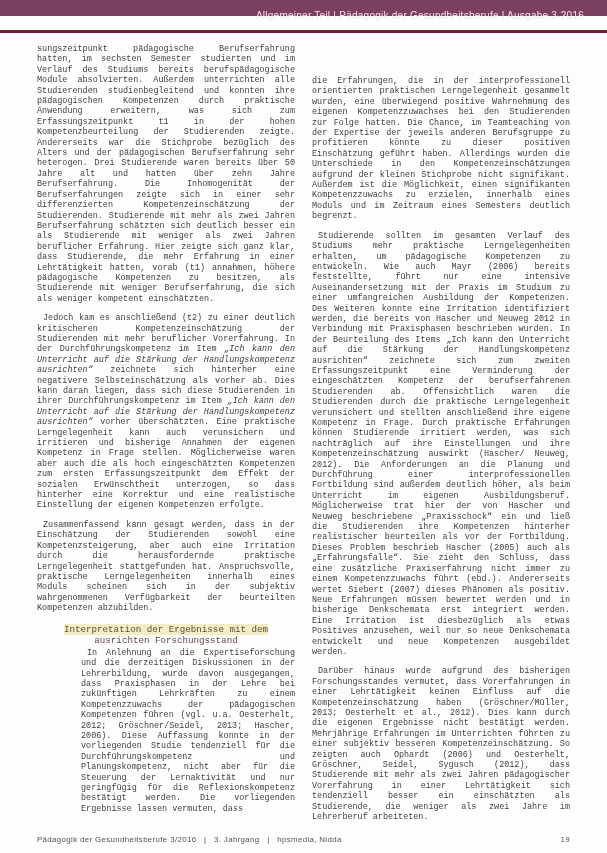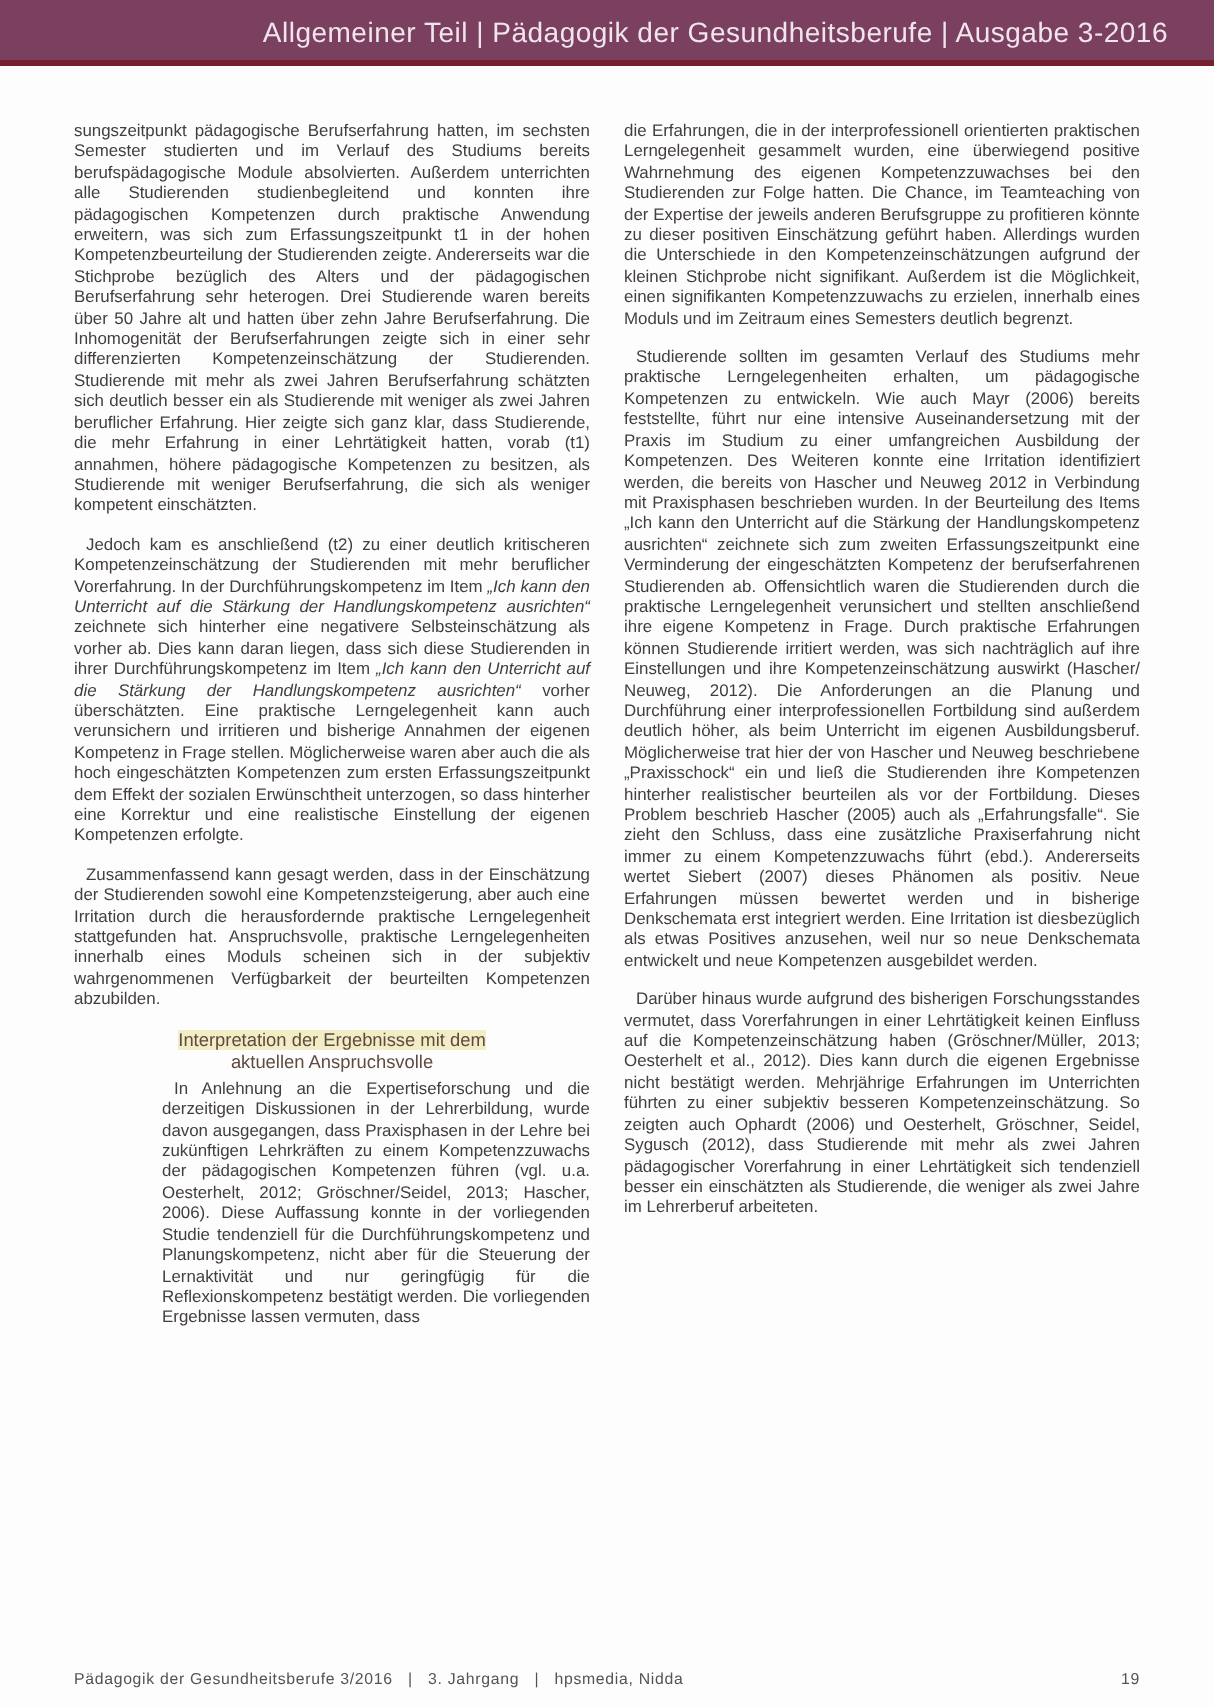--- a/index.html
+++ b/index.html
@@ -11,47 +11,48 @@
     width: 607px;
     height: 853px;
     margin: 0 auto;
     background: #fefdfd;
     overflow: hidden;
   }
 
   .header-bar {
     position: absolute;
     top: 0; left: 0; right: 0;
-    height: 30px;
+    height: 16px;
     background: var(--header-bar, #7b4060);
     color: var(--header-text, #f0e5ec);
-    font-size: 14px;
+    font-size: 10px;
     letter-spacing: 0.25px;
     line-height: 32px;
     text-align: right;
     padding-right: 23px;
   }
   .header-rule {
     position: absolute;
     top: 30px; left: 0; right: 0;
     height: 3px;
     background: var(--header-rule, #75202f);
   }
 
   .column {
     position: absolute;
-    top: 60px;
+    top: 44px;
     width: 258px;
     color: var(--body-text, #423d40);
     font-size: 8.45px;
     line-height: 10.4px;
     text-align: justify;
+    font-family: Liberation Mono, monospace;
   }
   .column.left  { left: 37px; }
-  .column.right { left: 312px; }
+  .column.right { left: 312px; margin-top: 32px; }
 
   .para { margin: 0; }
   .para + .para { margin-top: 9px; }
   .subhead + .para { margin-top: 1px; margin-left: 44px; }
   .para.indent { text-indent: 6px; }
   .para em { font-style: italic; }
 
   .subhead {
     margin-top: 10px;
     font-size: 9.2px;
@@ -81,21 +82,21 @@
 
   <div class="header-bar">
     <span>Allgemeiner Teil | Pädagogik der Gesundheitsberufe | Ausgabe 3-2016</span>
   </div>
   <div class="header-rule"></div>
 
   <div class="column left">
       <p class="para"><span>sungszeitpunkt pädagogische Berufserfahrung hatten, im sechsten Semester studierten und im Verlauf des Studiums bereits berufspädagogische Module absolvierten. Außerdem unterrichten alle Studierenden studienbegleitend und konnten ihre pädagogischen Kompetenzen durch praktische Anwendung erweitern, was sich zum Erfassungszeitpunkt t1 in der hohen Kompetenzbeurteilung der Studierenden zeigte. Andererseits war die Stichprobe bezüglich des Alters und der pädagogischen Berufserfahrung sehr heterogen. Drei Studierende waren bereits über 50 Jahre alt und hatten über zehn Jahre Berufserfahrung. Die Inhomogenität der Berufserfahrungen zeigte sich in einer sehr differenzierten Kompetenzeinschätzung der Studierenden. Studierende mit mehr als zwei Jahren Berufserfahrung schätzten sich deutlich besser ein als Studierende mit weniger als zwei Jahren beruflicher Erfahrung. Hier zeigte sich ganz klar, dass Studierende, die mehr Erfahrung in einer Lehrtätigkeit hatten, vorab (t1) annahmen, höhere pädagogische Kompetenzen zu besitzen, als Studierende mit weniger Berufserfahrung, die sich als weniger kompetent einschätzten.</span></p>
       <p class="para indent"><span>Jedoch kam es anschließend (t2) zu einer deutlich kritischeren Kompetenzeinschätzung der Studierenden mit mehr beruflicher Vorerfahrung. In der Durchführungskompetenz im Item </span><em>„Ich kann den Unterricht auf die Stärkung der Handlungskompetenz ausrichten“</em><span> zeichnete sich hinterher eine negativere Selbsteinschätzung als vorher ab. Dies kann daran liegen, dass sich diese Studierenden in ihrer Durchführungskompetenz im Item </span><em>„Ich kann den Unterricht auf die Stärkung der Handlungskompetenz ausrichten“</em><span> vorher überschätzten. Eine praktische Lerngelegenheit kann auch verunsichern und irritieren und bisherige Annahmen der eigenen Kompetenz in Frage stellen. Möglicherweise waren aber auch die als hoch eingeschätzten Kompetenzen zum ersten Erfassungszeitpunkt dem Effekt der sozialen Erwünschtheit unterzogen, so dass hinterher eine Korrektur und eine realistische Einstellung der eigenen Kompetenzen erfolgte.</span></p>
       <p class="para indent"><span>Zusammenfassend kann gesagt werden, dass in der Einschätzung der Studierenden sowohl eine Kompetenzsteigerung, aber auch eine Irritation durch die herausfordernde praktische Lerngelegenheit stattgefunden hat. Anspruchsvolle, praktische Lerngelegenheiten innerhalb eines Moduls scheinen sich in der subjektiv wahrgenommenen Verfügbarkeit der beurteilten Kompetenzen abzubilden.</span></p>
-      <div class="subhead"><span class="subhead-line hl">Interpretation der Ergebnisse mit dem</span><br><span class="subhead-line">aktuellen Anspruchsvolle</span></div>
+      <div class="subhead"><span class="subhead-line hl">Interpretation der Ergebnisse mit dem</span><br><span class="subhead-line">ausrichten Forschungsstand</span></div>
       <p class="para indent"><span>In Anlehnung an die Expertiseforschung und die derzeitigen Diskussionen in der Lehrerbildung, wurde davon ausgegangen, dass Praxisphasen in der Lehre bei zukünftigen Lehrkräften zu einem Kompetenzzuwachs der pädagogischen Kompetenzen führen (vgl. u.a. Oesterhelt, 2012; Gröschner/Seidel, 2013; Hascher, 2006). Diese Auffassung konnte in der vorliegenden Studie tendenziell für die Durchführungskompetenz und Planungskompetenz, nicht aber für die Steuerung der Lernaktivität und nur geringfügig für die Reflexionskompetenz bestätigt werden. Die vorliegenden Ergebnisse lassen vermuten, dass</span></p>
     </div>
 
   <div class="column right">
       <p class="para"><span>die Erfahrungen, die in der interprofessionell orientierten praktischen Lerngelegenheit gesammelt wurden, eine überwiegend positive Wahrnehmung des eigenen Kompetenzzuwachses bei den Studierenden zur Folge hatten. Die Chance, im Teamteaching von der Expertise der jeweils anderen Berufsgruppe zu profitieren könnte zu dieser positiven Einschätzung geführt haben. Allerdings wurden die Unterschiede in den Kompetenzeinschätzungen aufgrund der kleinen Stichprobe nicht signifikant. Außerdem ist die Möglichkeit, einen signifikanten Kompetenzzuwachs zu erzielen, innerhalb eines Moduls und im Zeitraum eines Semesters deutlich begrenzt.</span></p>
       <p class="para indent"><span>Studierende sollten im gesamten Verlauf des Studiums mehr praktische Lerngelegenheiten erhalten, um pädagogische Kompetenzen zu entwickeln. Wie auch Mayr (2006) bereits feststellte, führt nur eine intensive Auseinandersetzung mit der Praxis im Studium zu einer umfangreichen Ausbildung der Kompetenzen. Des Weiteren konnte eine Irritation identifiziert werden, die bereits von Hascher und Neuweg 2012 in Verbindung mit Praxisphasen beschrieben wurden. In der Beurteilung des Items „Ich kann den Unterricht auf die Stärkung der Handlungskompetenz ausrichten“ zeichnete sich zum zweiten Erfassungszeitpunkt eine Verminderung der eingeschätzten Kompetenz der berufserfahrenen Studierenden ab. Offensichtlich waren die Studierenden durch die praktische Lerngelegenheit verunsichert und stellten anschließend ihre eigene Kompetenz in Frage. Durch praktische Erfahrungen können Studierende irritiert werden, was sich nachträglich auf ihre Einstellungen und ihre Kompetenzeinschätzung auswirkt (Hascher/ Neuweg, 2012). Die Anforderungen an die Planung und Durchführung einer interprofessionellen Fortbildung sind außerdem deutlich höher, als beim Unterricht im eigenen Ausbildungsberuf. Möglicherweise trat hier der von Hascher und Neuweg beschriebene „Praxisschock“ ein und ließ die Studierenden ihre Kompetenzen hinterher realistischer beurteilen als vor der Fortbildung. Dieses Problem beschrieb Hascher (2005) auch als „Erfahrungsfalle“. Sie zieht den Schluss, dass eine zusätzliche Praxiserfahrung nicht immer zu einem Kompetenzzuwachs führt (ebd.). Andererseits wertet Siebert (2007) dieses Phänomen als positiv. Neue Erfahrungen müssen bewertet werden und in bisherige Denkschemata erst integriert werden. Eine Irritation ist diesbezüglich als etwas Positives anzusehen, weil nur so neue Denkschemata entwickelt und neue Kompetenzen ausgebildet werden.</span></p>
       <p class="para indent"><span>Darüber hinaus wurde aufgrund des bisherigen Forschungsstandes vermutet, dass Vorerfahrungen in einer Lehrtätigkeit keinen Einfluss auf die Kompetenzeinschätzung haben (Gröschner/Müller, 2013; Oesterhelt et al., 2012). Dies kann durch die eigenen Ergebnisse nicht bestätigt werden. Mehrjährige Erfahrungen im Unterrichten führten zu einer subjektiv besseren Kompetenzeinschätzung. So zeigten auch Ophardt (2006) und Oesterhelt, Gröschner, Seidel, Sygusch (2012), dass Studierende mit mehr als zwei Jahren pädagogischer Vorerfahrung in einer Lehrtätigkeit sich tendenziell besser ein einschätzten als Studierende, die weniger als zwei Jahre im Lehrerberuf arbeiteten.</span></p>
     </div>
 
   <div class="footer">

